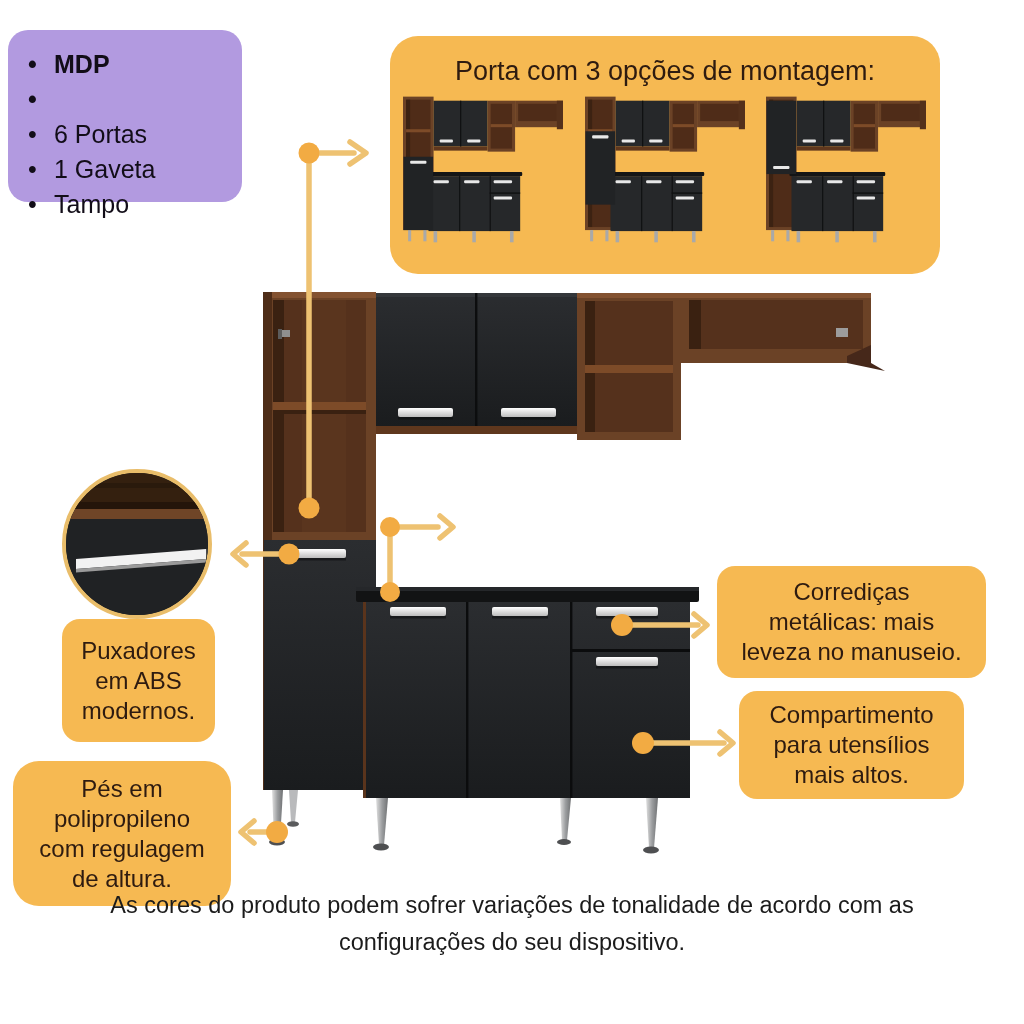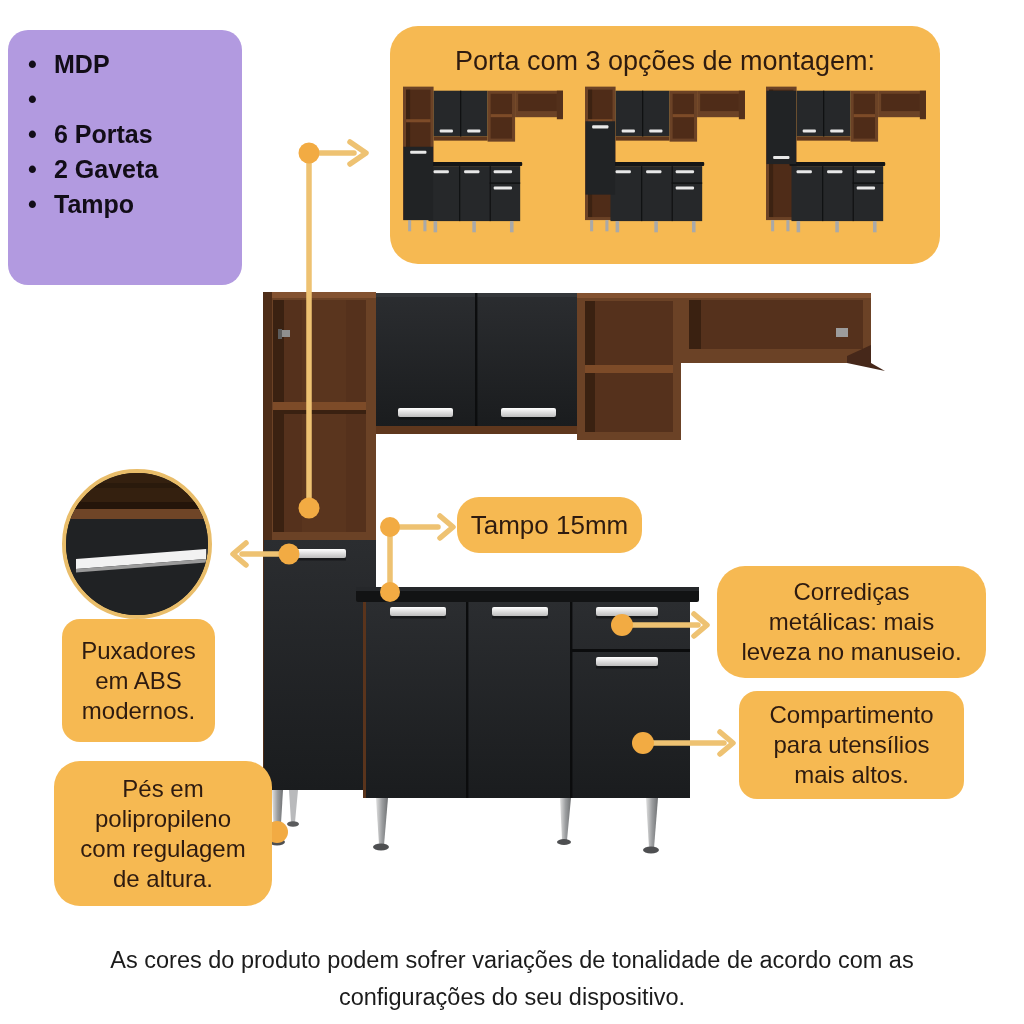--- a/index.html
+++ b/index.html
@@ -9,46 +9,46 @@
     --connector-dot:#f2ab43;
     --text-dark:#2e1b10;
   }
   *{margin:0;padding:0;box-sizing:border-box;}
   html,body{background:#ffffff;}
   body{font-family:"Liberation Sans",sans-serif;}
   .canvas{position:relative;width:1024px;height:1024px;background:#ffffff;overflow:hidden;}
   .scene{position:absolute;left:0;top:0;}
 
   .panel{position:absolute;border-radius:20px;}
-  .features{left:8px;top:30px;width:234px;height:255px;background:var(--purple);padding:17px 8px 0 20px;}
+  .features{left:8px;top:30px;width:234px;height:172px;background:var(--purple);padding:17px 8px 0 20px;}
   .features ul{list-style:none;}
-  .features li{display:flex;font-size:25px;line-height:35px;color:#120d18;font-weight:700;}
+  .features li{display:flex;font-size:25px;line-height:35px;color:#120d18;font-weight:400;}
   .features li .blt{width:26px;flex:none;}
   .features li .blt::before{content:"\2022";}
   .features li.bold{font-weight:700;}
   .ftext{white-space:pre-line;}
 
-  .options{left:390px;top:26px;width:550px;height:238px;background:var(--accent);border-radius:28px;}
+  .options{left:390px;top:36px;width:550px;height:238px;background:var(--accent);border-radius:28px;}
   .options-title{margin-top:20px;text-align:center;font-size:27px;color:var(--text-dark);}
   .minis{display:flex;justify-content:space-between;padding:6px 12px 0 12px;}
   .mini{width:163px;height:156px;}
 
   .callout{position:absolute;background:var(--accent);color:var(--text-dark);
     display:flex;align-items:center;justify-content:center;text-align:center;
     white-space:pre-line;border-radius:18px;font-size:24px;line-height:1.25;}
   .co-tampo{left:457px;top:497px;width:185px;height:56px;font-size:26px;border-radius:22px;}
-  .co-corr{left:717px;top:566px;width:269px;height:112px;border-radius:28px;}
+  .co-corr{left:717px;top:566px;width:269px;height:112px;}
   .co-comp{left:739px;top:691px;width:225px;height:108px;}
   .co-pux{left:62px;top:619px;width:153px;height:123px;}
-  .co-pes{left:13px;top:761px;width:218px;height:145px;border-radius:26px;margin-left:41px;}
+  .co-pes{left:13px;top:761px;width:218px;height:145px;border-radius:26px;}
 
   .inset{position:absolute;left:62px;top:469px;width:150px;height:150px;border-radius:50%;
     border:4px solid #e9bd6a;overflow:hidden;background:#1d1f21;}
 
-  .disclaimer{position:absolute;left:0;top:942px;width:1024px;text-align:center;
+  .disclaimer{position:absolute;left:0;top:887px;width:1024px;text-align:center;
     font-size:23.5px;line-height:37px;color:#1b1b1b;white-space:pre-line;}
 </style>
 </head>
 <body>
 
 <div class="canvas">
 
   <svg width="0" height="0" style="position:absolute" aria-hidden="true">
     <defs>
       <g id="mini-common">
@@ -243,21 +243,21 @@
         </li>
       <li class="bold">
           <span class="blt"></span>
         </li>
       <li>
           <span class="blt"></span>
           <span class="ftext">6 Portas</span>
         </li>
       <li>
           <span class="blt"></span>
-          <span class="ftext">2 Gaveta</span>
+          <span class="ftext">1 Gaveta</span>
         </li>
       <li>
           <span class="blt"></span>
           <span class="ftext">Tampo</span>
         </li>
     </ul>
   </div>
 
   <div class="panel options">
     <div class="options-title">Porta com 3 opções de montagem:</div>
@@ -283,21 +283,20 @@
       <rect y="10" width="150" height="5" fill="#2a1a0c"></rect>
       <rect y="29" width="150" height="7" fill="#24150a"></rect>
       <rect y="36" width="150" height="10" fill="#6f4527"></rect>
       <rect y="46" width="150" height="104" fill="#202224"></rect>
       <polygon points="10,86 140,76 140,86 10,96" fill="#f2f2f2"></polygon>
       <polygon points="10,96 140,86 140,89.5 10,99.5" fill="#9a9a9a"></polygon>
       <polygon points="140,76 149,78 149,89 140,88" fill="#4a4b4d"></polygon>
     </svg>
   </div>
 
-  <div class="callout co-tampo">Tampo 15mm</div>
   <div class="callout co-corr">Corrediças
 metálicas: mais
 leveza no manuseio.</div>
   <div class="callout co-comp">Compartimento
 para utensílios
 mais altos.</div>
   <div class="callout co-pux">Puxadores
 em ABS
 modernos.</div>
   <div class="callout co-pes">Pés em

